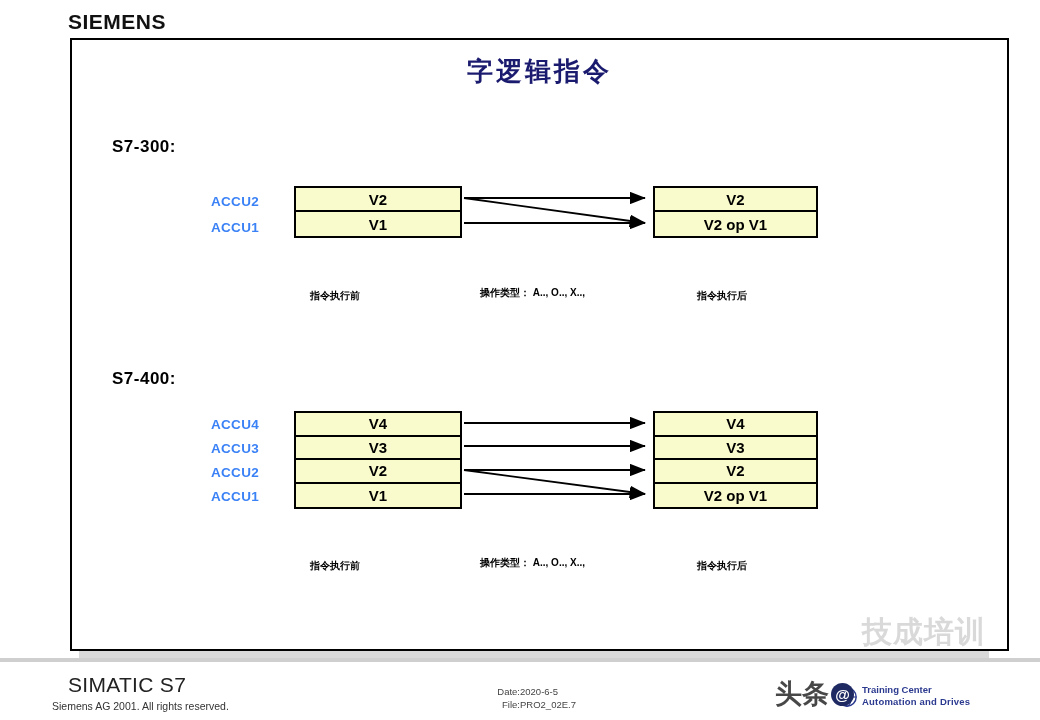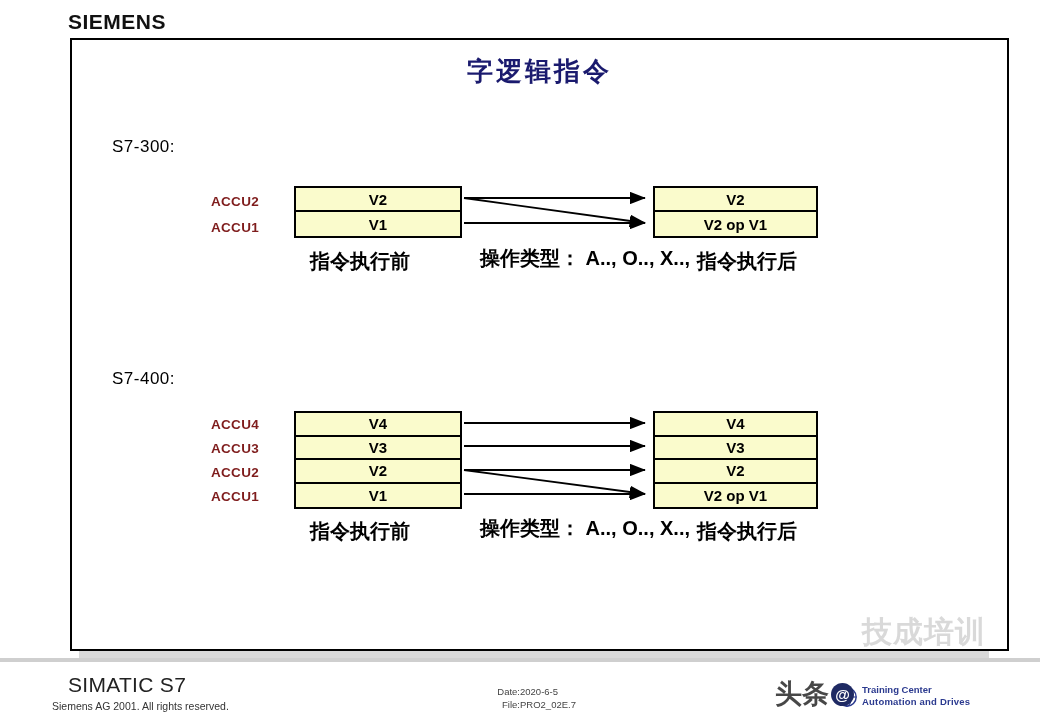--- a/index.html
+++ b/index.html
@@ -55,34 +55,34 @@
     font-size: 26px;
     font-weight: bold;
     color: #1a1a6e;
     letter-spacing: 3px;
   }
 
   
   .sect-heading {
     position: absolute;
     font-size: 17px;
-    font-weight: normal;
+    font-weight: bold;
     color: #000;
     letter-spacing: 0.5px;
   }
 
   
   .acc-labels {
     position: absolute;
     text-align: right;
   }
   .acc-label {
     font-size: 13.5px;
     font-weight: bold;
-    color: #7f1d1d;
+    color: #3b82f6;
     letter-spacing: 0.3px;
     box-sizing: border-box;
     display: flex;
     align-items: center;
     justify-content: flex-end;
   }
 
   .stack {
     position: absolute;
     border: 2px solid #000;
@@ -97,24 +97,25 @@
     justify-content: center;
     font-size: 15px;
     font-weight: bold;
     color: #000;
     border-bottom: 2px solid #000;
   }
   .stack .cell:last-child { border-bottom: none; }
 
   .caption {
     position: absolute;
-    font-size: 20px;
+    font-size: 10px;
     font-weight: bold;
     color: #000;
     white-space: nowrap;
+    margin-top: 41px;
   }
 
   svg.arrows {
     position: absolute;
     left: 0; top: 0;
     overflow: visible;
     pointer-events: none;
   }
 
   

